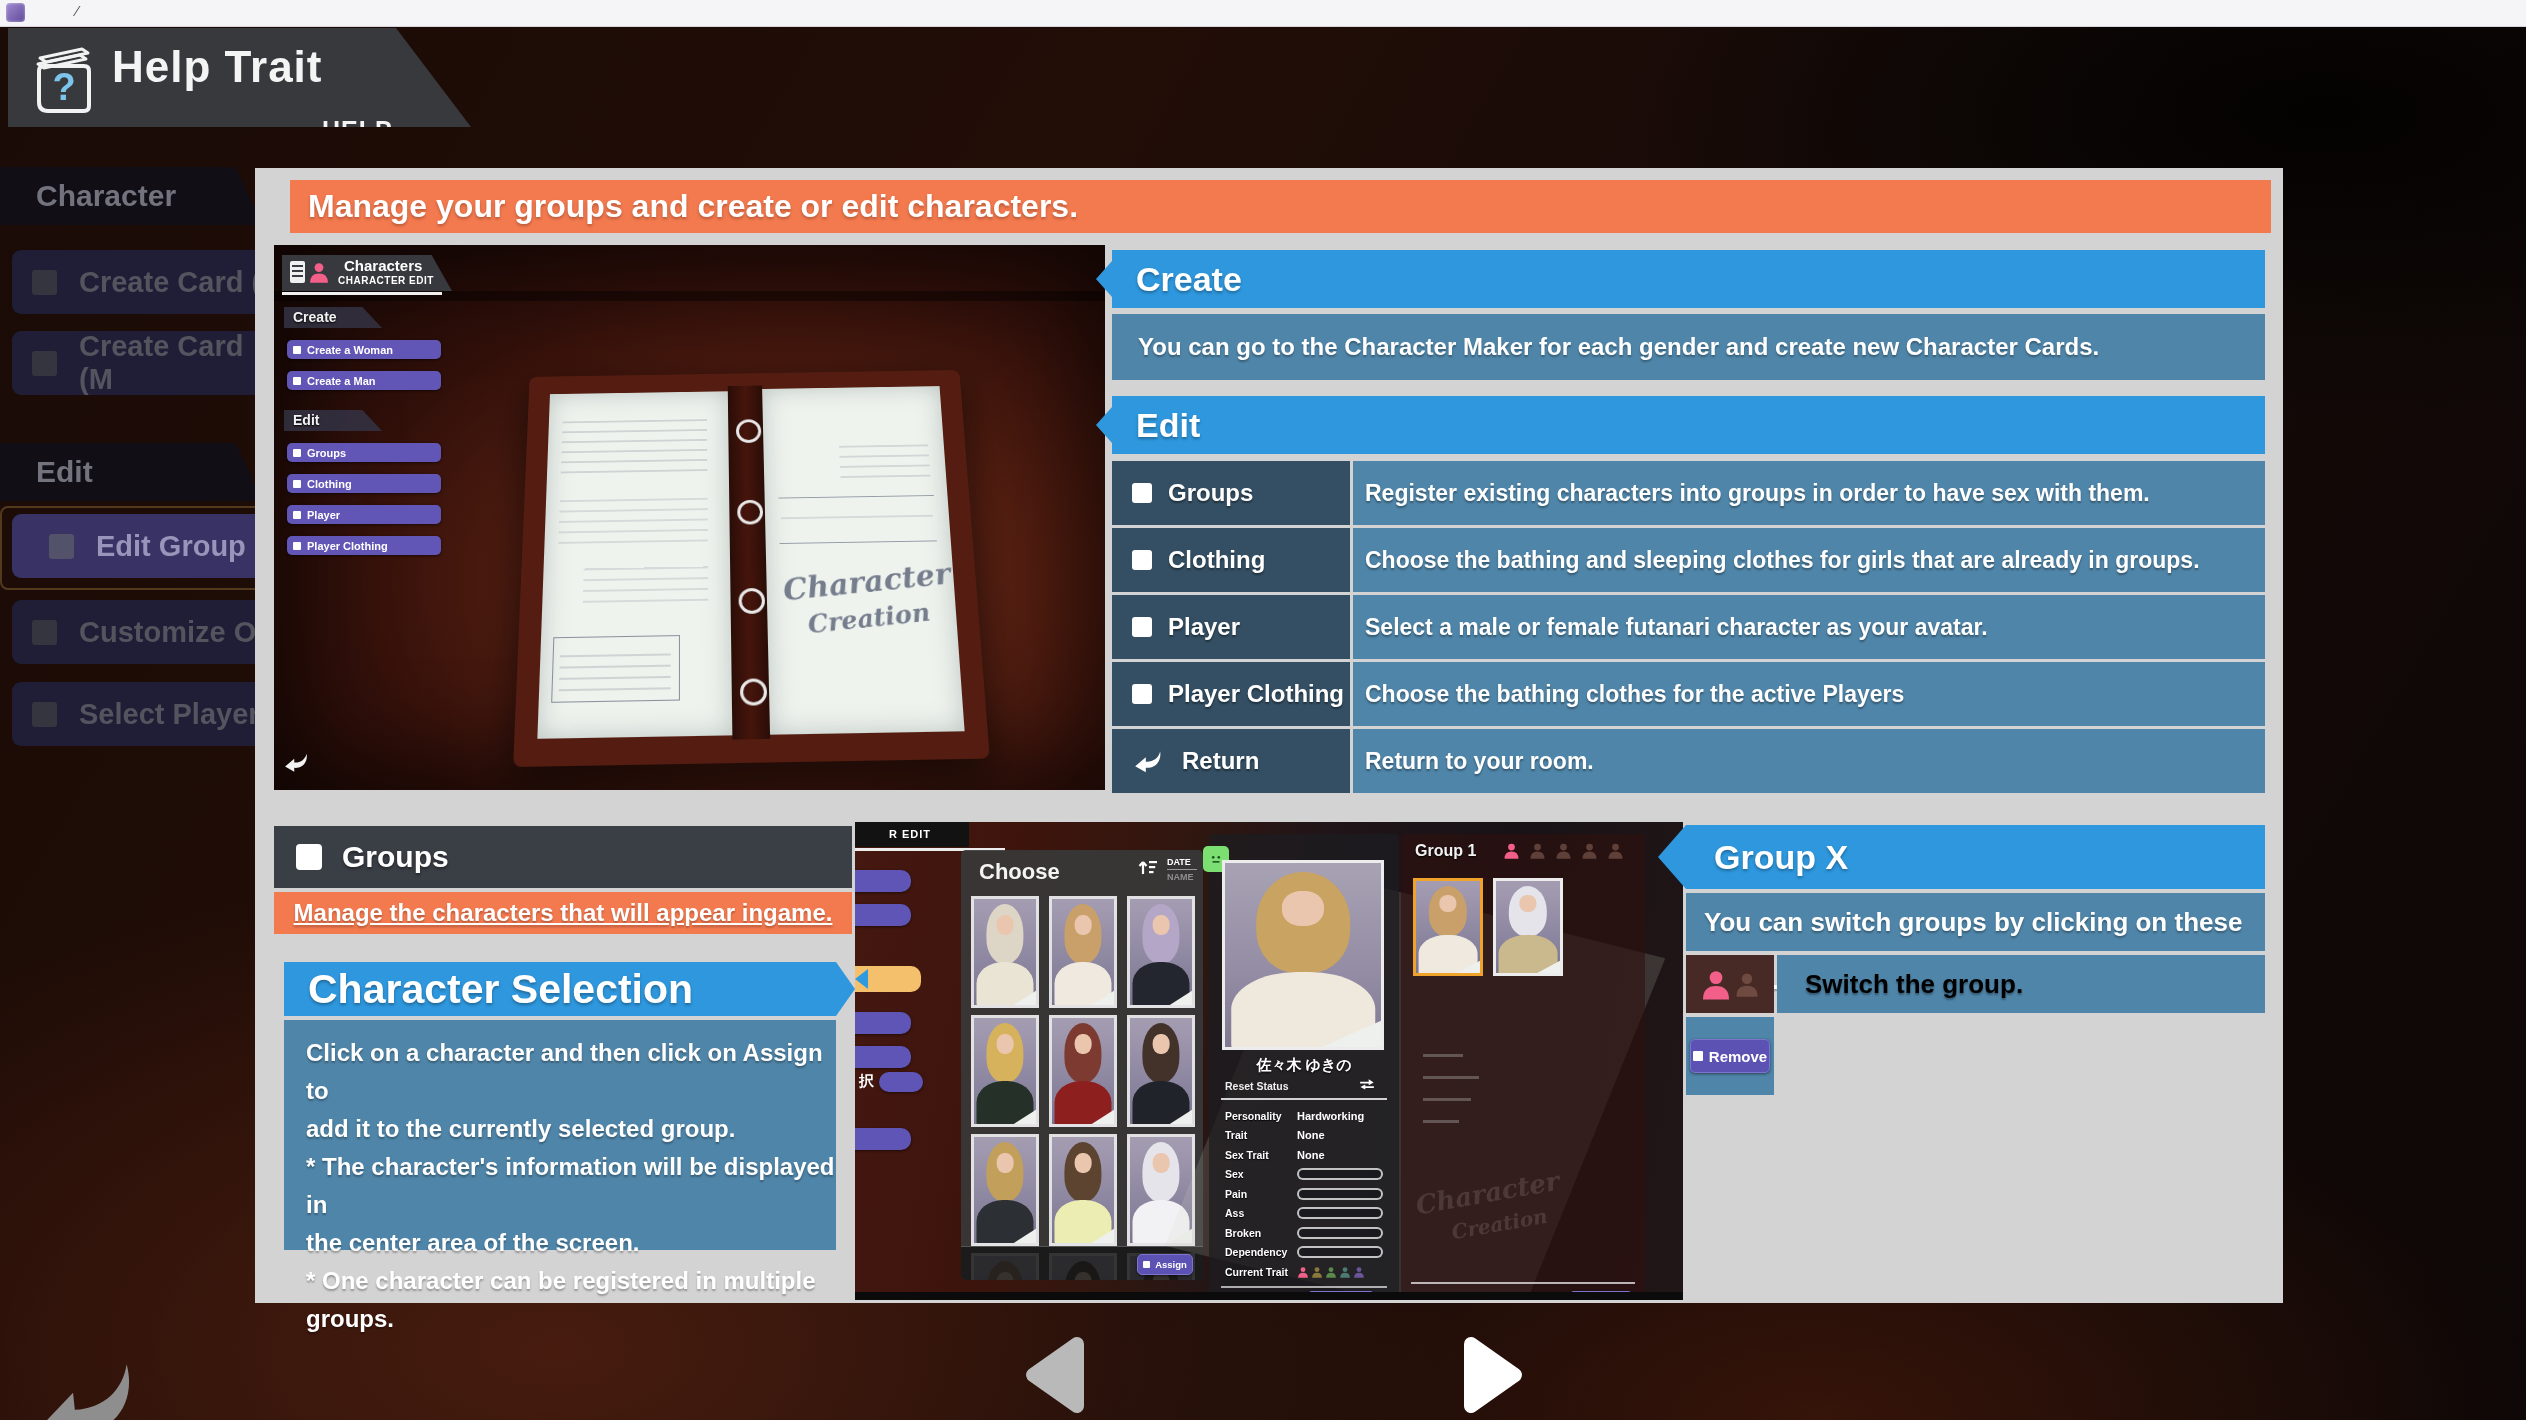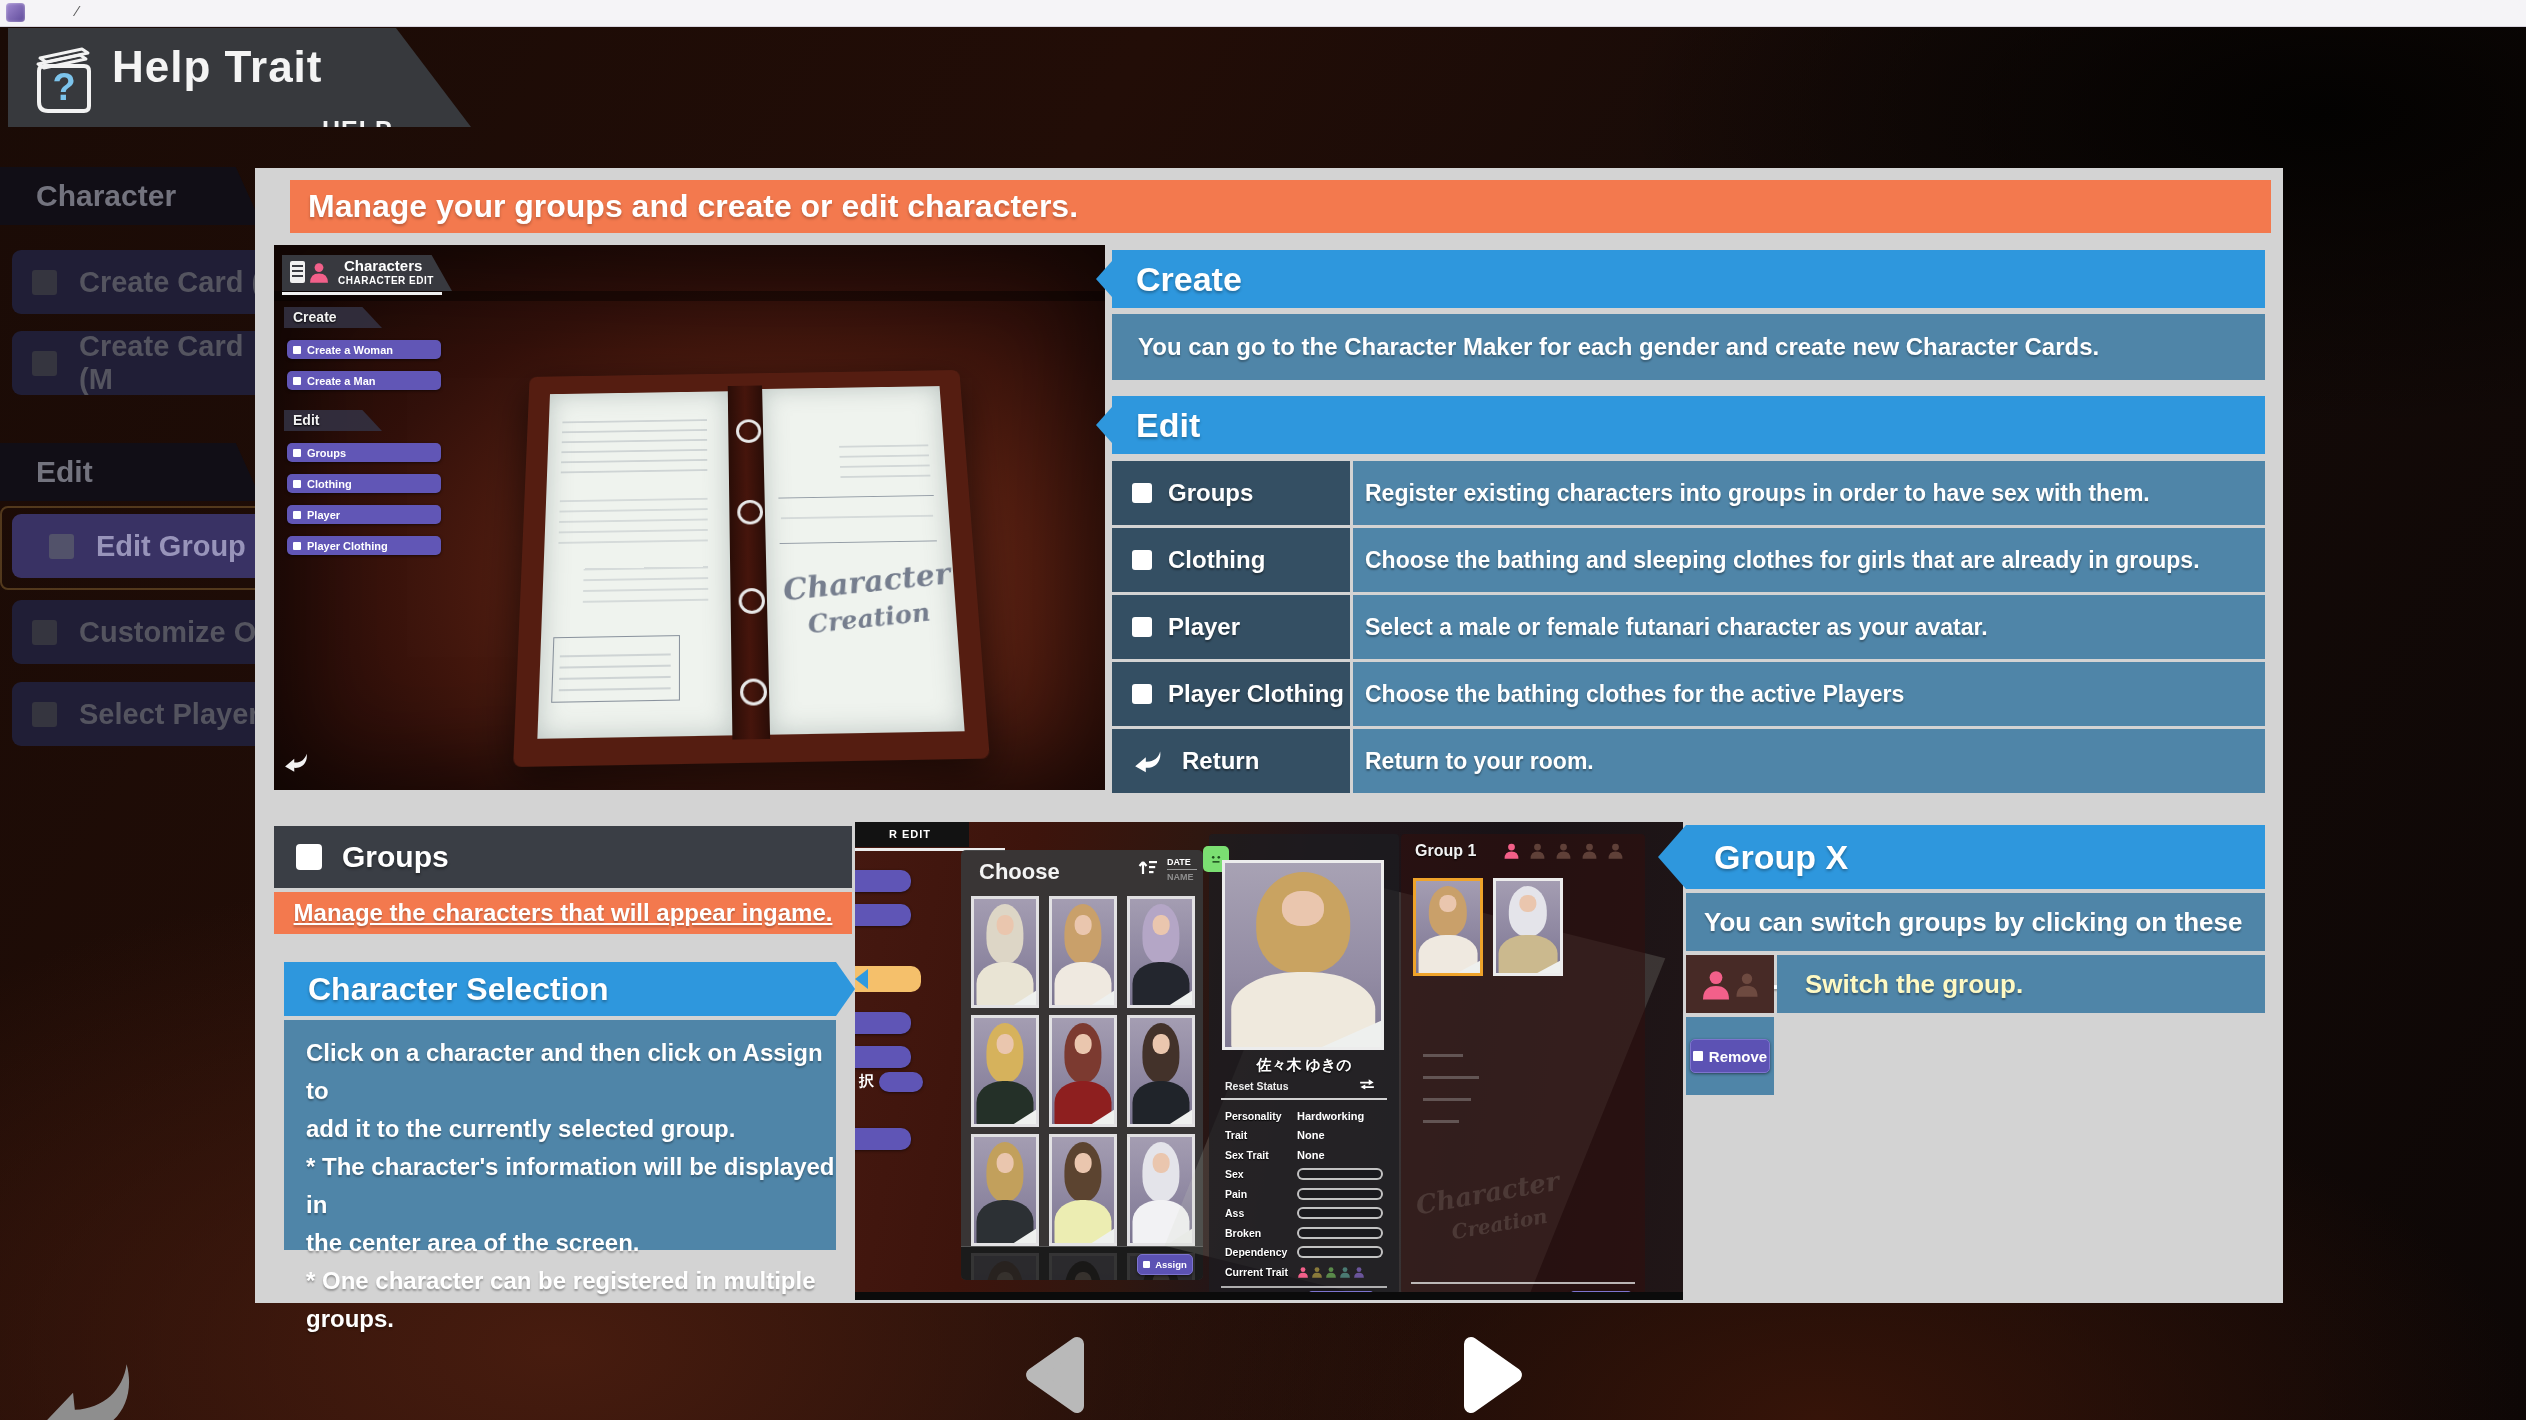--- a/index.html
+++ b/index.html
@@ -127,21 +127,21 @@
   .sbar{width:86px;height:12px;border:2px solid rgba(225,225,225,.85);border-radius:8px;background:rgba(12,12,16,.35);box-sizing:border-box;}
   .sicons{display:flex;gap:2px;align-items:center;}
   .g1panel{left:546px;top:12px;width:244px;height:460px;background:rgba(48,16,14,.58);border-radius:4px;z-index:2;}
   .g1title{left:14px;top:8px;font-size:16px;color:#f2f2f2;text-shadow:0 1px 2px #000;}
   .g1icons{left:102px;top:8px;display:flex;gap:9px;align-items:center;}
   .g1thumbs{left:12px;top:44px;display:flex;gap:10px;}
   .g1thumbs .thumb{width:70px;height:98px;}
   .gdash{height:3px;background:rgba(190,190,190,.35);}
   
   .gx-icon-cell{width:88px;flex:0 0 auto;display:flex;align-items:center;justify-content:center;gap:2px;}
-  .gx-desc{flex:1;background:#4f85a8;color:#fef9c3;font-size:26px;display:flex;align-items:center;padding-left:28px;margin-left:3px;text-shadow:0 2px 2px rgba(0,0,0,.35);white-space:pre-line;line-height:34px;}
+  .gx-desc{flex:1;background:#4f85a8;color:#000000;font-size:26px;display:flex;align-items:center;padding-left:28px;margin-left:3px;text-shadow:0 2px 2px rgba(0,0,0,.35);white-space:pre-line;line-height:34px;}
   
   .navbtn{z-index:3;}
   .corner-return{z-index:3;}
 </style>
 </head>
 <body>
 
 <div class="screen">
 
   <div class="abs titlebar">
@@ -316,21 +316,21 @@
       <div class="erow-desc">Return to your room.</div>
     </div>
 
     <div class="abs dark-h" style="left:19px;top:658px;width:578px;height:62px;">
       <span class="wcb-lg"></span>
       <span>Groups</span>
     </div>
     <div class="abs orange-sub" style="left:19px;top:724px;width:578px;height:42px;text-decoration:underline;">Manage the characters that will appear ingame.</div>
 
     <div class="abs blue-h notch-r" style="left:29px;top:794px;width:552px;height:54px;">
-      <span class="ht" style="font-size:32px;">Character Selection</span>
+      <span class="ht" style="font-size:41px;">Character Selection</span>
     </div>
     <div class="abs sel-body" style="left:29px;top:852px;width:552px;height:230px;">Click on a character and then click on Assign to
 add it to the currently selected group.
 * The character's information will be displayed in
    the center area of the screen.
 * One character can be registered in multiple
    groups.</div>
 
     <div class="abs mid-shot">
       <div class="abs frag">R EDIT</div>

